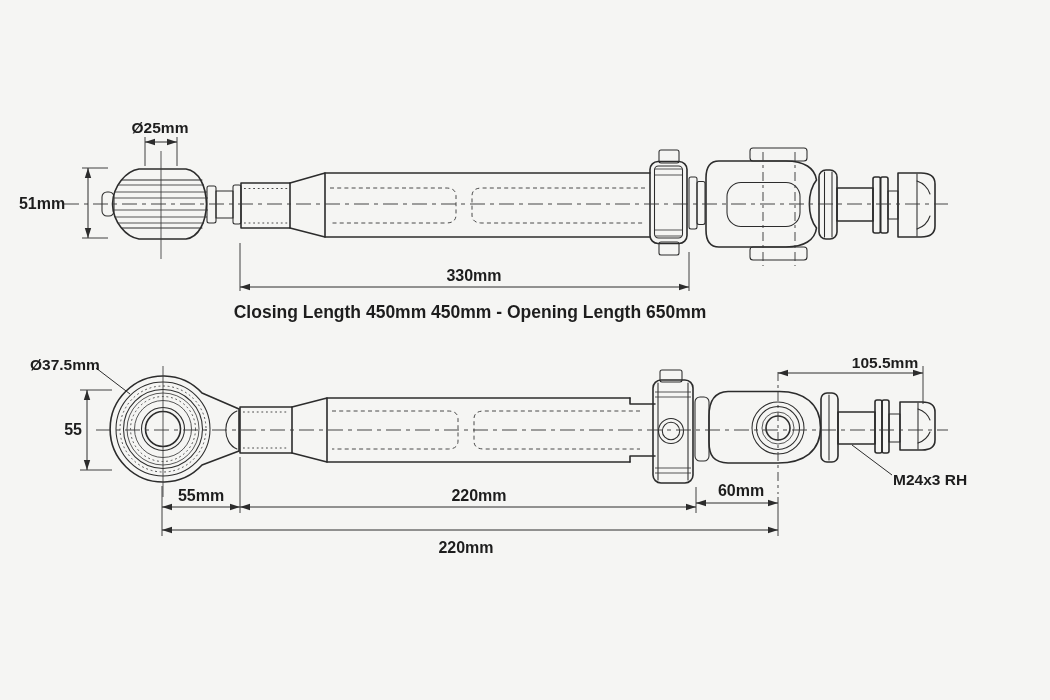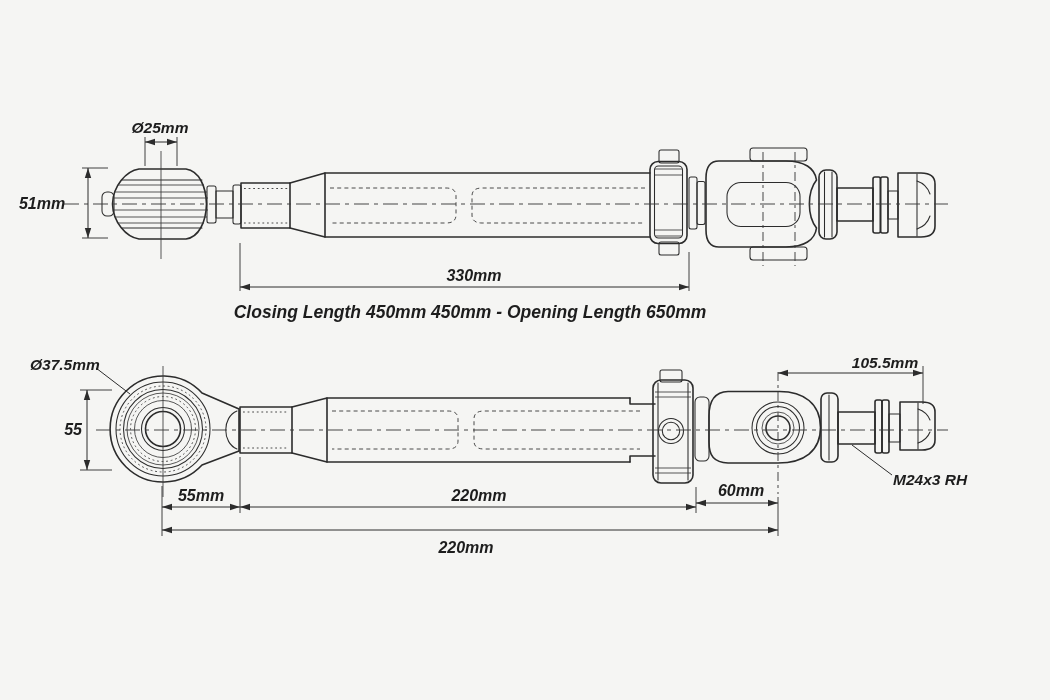--- a/index.html
+++ b/index.html
@@ -1,17 +1,17 @@
 <!DOCTYPE html>
 <html><head>
 <meta charset="utf-8">
 <style>
   html,body{margin:0;padding:0;background:#e9e9e7;}
   .stage{position:relative;width:1050px;height:700px;background:#f5f5f3;overflow:hidden;
-         font-family:"Liberation Sans", sans-serif;font-style:italic;}
+         font-family:"Liberation Sans", sans-serif;}
   svg{position:absolute;left:0;top:0;}
   
   .s2{stroke:#2c2c2c;stroke-width:1.6;fill:none;stroke-linejoin:round;stroke-linecap:round;}
   .s1{stroke:#2c2c2c;stroke-width:1.05;fill:none;stroke-linejoin:round;stroke-linecap:round;}
   .thin{stroke:#3a3a3a;stroke-width:0.85;fill:none;}
   .dot{stroke:#4a4a4a;stroke-width:1;fill:none;stroke-dasharray:1.8 2.8;}
   .hid{stroke:#4a4a4a;stroke-width:1;fill:none;stroke-dasharray:4 3.2;}
   .cl{stroke:#3c3c3c;stroke-width:0.95;fill:none;stroke-dasharray:15 5 4 5;}
   .cv{stroke:#3c3c3c;stroke-width:0.95;fill:none;stroke-dasharray:9 4 3 4;}
   .ext{stroke:#2c2c2c;stroke-width:0.9;fill:none;}

